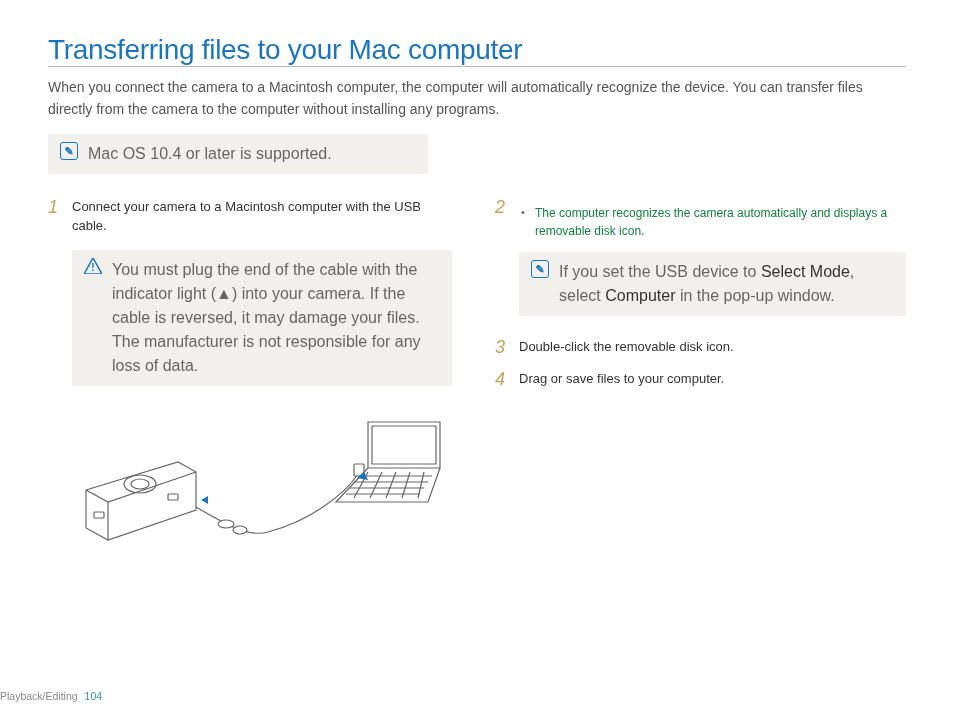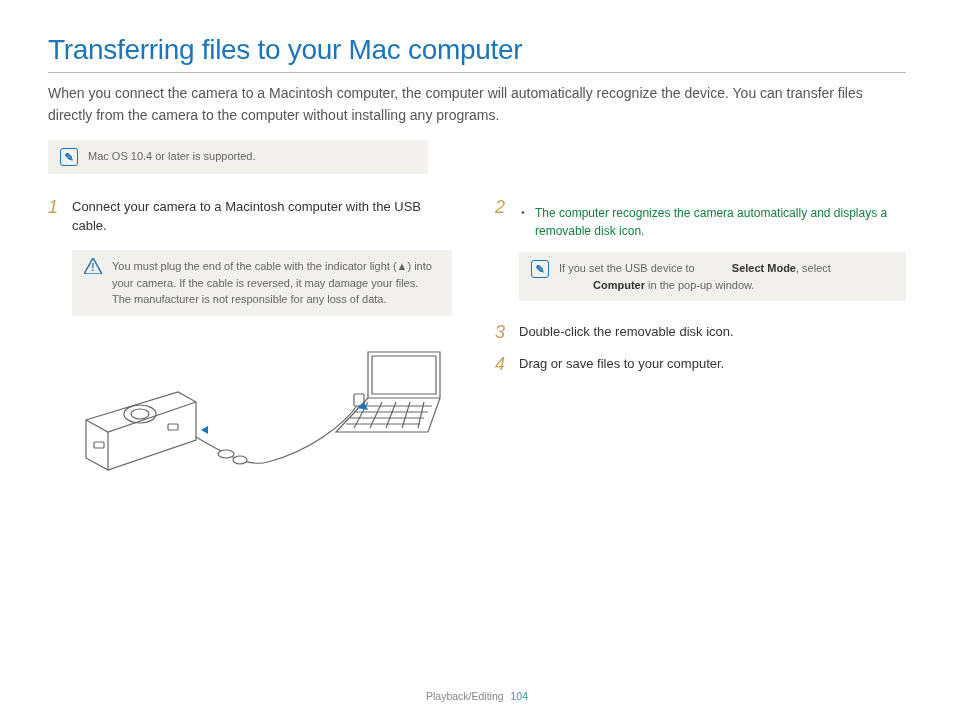--- a/index.html
+++ b/index.html
@@ -1,38 +1,38 @@
 <!DOCTYPE html>
 <html><head>
 <meta charset="utf-8">
 <style>
   * { box-sizing: border-box; margin: 0; padding: 0; }
   html, body { width: 954px; height: 720px; background: #fff; font-family: Arial, Helvetica, sans-serif; color: #333; }
   .page { padding: 34px 48px 0 48px; position: relative; height: 100%; }
-  .title { font-size: 28px; font-weight: 400; color: #1a75bb; letter-spacing: -0.3px; padding-bottom: 6px; border-bottom: 1px solid #b8b8b8; margin-bottom: 10px; }
+  .title { font-size: 28px; font-weight: 400; color: #1a75bb; letter-spacing: -0.3px; border-bottom: 1px solid #b8b8b8; margin-bottom: 10px; }
   .intro { font-size: 14px; color: #555; line-height: 1.55; margin-bottom: 14px; }
   .note-box { display: flex; align-items: flex-start; background: #f2f0ec; border-radius: 2px; padding: 8px 12px; gap: 10px; }
   .note-box.narrow { width: 380px; }
   .note-icon { width: 18px; height: 18px; flex: 0 0 18px; border: 1.5px solid #1a75bb; border-radius: 3px; color: #1a75bb; display: flex; align-items: center; justify-content: center; font-size: 11px; font-weight: bold; position: relative; }
   .note-icon::after { content: ""; position: absolute; width: 14px; height: 1.5px; background: #1a75bb; transform: rotate(-45deg); }
   .note-icon span { position: relative; z-index: 1; background: #f2f0ec; padding: 0 1px; }
-  .note-text { font-size: 11px; color: #666; line-height: 1.5; }
+  .note-text { font-size: 16px; color: #666; line-height: 1.5; }
   .columns { display: flex; gap: 36px; margin-top: 24px; }
   .col { flex: 1; }
   .step { display: flex; gap: 10px; margin-bottom: 12px; }
   .step-num { font-size: 18px; font-style: italic; color: #c6a15a; font-weight: 400; flex: 0 0 14px; line-height: 1.1; }
   .step-body { font-size: 13px; color: #333; line-height: 1.45; }
   .bullet-row { display: flex; gap: 8px; margin-top: 6px; margin-left: 2px; }
   .bullet { flex: 0 0 6px; font-size: 11px; color: #666; line-height: 1.5; }
   .bullet-text { font-size: 12px; color: #15803d; line-height: 1.5; }
   .sub-note { margin-top: 14px; margin-left: 24px; }
   .diagram { margin-top: 26px; margin-left: 20px; }
-  .footer { position: absolute; bottom: 18px; left: 0; right: 0; text-align: center; font-size: 10.5px; color: #888; }
+  .footer { position: absolute; bottom: 18px; left: 0; right: 0; font-size: 10.5px; color: #888; }
   .footer .pg { color: #399; margin-left: 4px; }
-  b { font-weight: bold; color: #333; margin-left: 34px; }
+  b { font-weight: normal; color: #333; }
 </style>
 </head>
 <body>
 
 <div class="page">
   <h1 class="title">Transferring files to your Mac computer</h1>
   <p class="intro">When you connect the camera to a Macintosh computer, the computer will automatically recognize the device. You can transfer files directly from the camera to the computer without installing any programs.</p>
 
   <div class="note-box narrow">
     <div class="note-icon">

